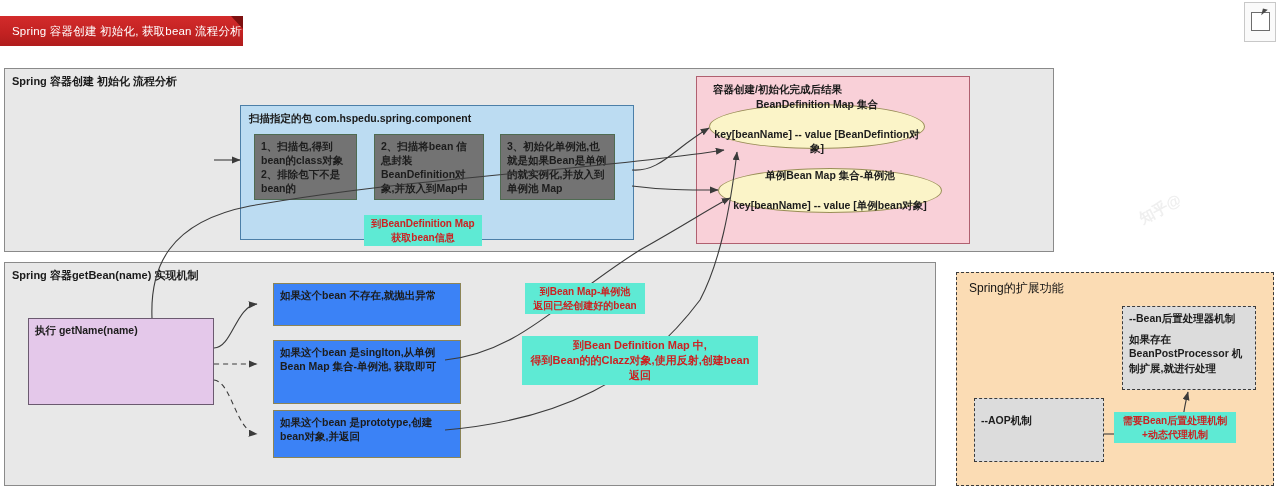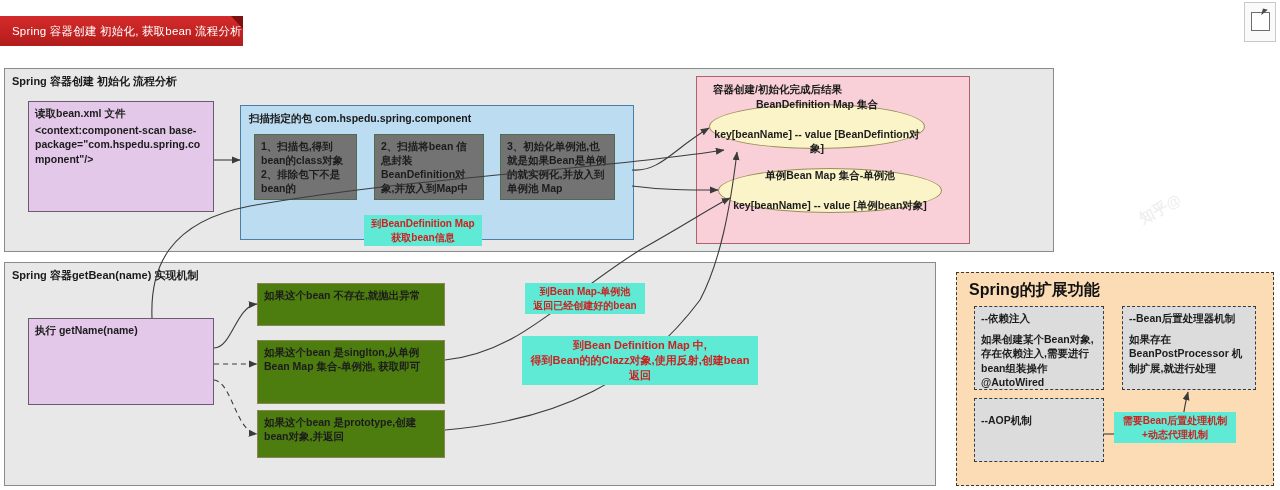--- a/index.html
+++ b/index.html
@@ -42,21 +42,21 @@
   
   .node{
     position:absolute;box-sizing:border-box;
     border:1px solid #5a5a5a;
     padding:5px 6px;line-height:1.32;
     font-size:10.5px;font-weight:bold;color:#1c1c1c;
     word-break:break-word;
   }
   .purple{background:#e4c8ea;border-color:#6b5a70;}
   .green{background:#737373;border-color:#4f6b52;}
-  .yellow{background:#4d7c0f;border-color:#8c8456;}
+  .yellow{background:#3b82f6;border-color:#8c8456;margin-left:16px;}
   .blue-area{background:#bcdcf2;border:1px solid #4c7fa8;}
   .pink-area{background:#f9d0d8;border:1px solid #b06070;}
   .orange-area{background:#fbdcb4;border:1px dashed #3a3a3a;}
   .grey-dashed{background:#dcdcdc;border:1px dashed #3a3a3a;}
 
   
   .ellipse{
     position:absolute;box-sizing:border-box;
     background:#fbf4c8;border:1px solid #9a8f58;border-radius:50%;
     display:flex;flex-direction:column;align-items:center;justify-content:center;
@@ -70,21 +70,21 @@
     padding:2px 4px;box-sizing:border-box;
   }
   .annot.a-small{font-size:10px;}
   .annot.a-mid{font-size:11px;}
 
   
   .sub-title{
     position:absolute;font-weight:bold;font-size:10.5px;color:#1a1a1a;white-space:nowrap;
   }
   .ext-title{
-    position:absolute;left:12px;top:7px;font-weight:bold;font-size:16px;color:#111;
+    position:absolute;left:12px;top:7px;font-weight:normal;font-size:12px;color:#111;
   }
   .box-label{
     display:block;margin-bottom:6px;font-weight:bold;font-size:10.5px;color:#1c1c1c;
   }
   .box-body{display:block;font-weight:bold;font-size:10.5px;line-height:1.38;color:#1c1c1c;}
 
   
   .corner-widget{
     position:absolute;right:4px;top:2px;width:30px;height:38px;
     background:#fafafa;border:1px solid #c8c8c8;
@@ -120,24 +120,20 @@
     <div class="sq"></div>
     <div class="cursor"></div>
   </div>
 
   <div class="watermark">知乎@</div>
 
   <div class="panel" id="panel-init">
     <div class="panel-title">Spring 容器创建 初始化 流程分析</div>
   </div>
 
-  <div class="node purple" style="left:28px;top:101px;width:186px;height:111px;">
-    <span class="box-label" style="margin-bottom:2px;">读取bean.xml 文件</span>
-    <span class="box-body">&lt;context:component-scan base-package="com.hspedu.spring.component"/&gt;</span>
-  </div>
 
   <div class="blue-area" style="position:absolute;left:240px;top:105px;width:392px;height:133px;">
     <div class="sub-title" style="left:8px;top:6px;">扫描指定的包 com.hspedu.spring.component</div>
   </div>
   <div class="node green" style="left:254px;top:134px;width:103px;height:66px;white-space:pre-line;">1、扫描包,得到bean的class对象
 2、排除包下不是bean的</div>
   <div class="node green" style="left:374px;top:134px;width:110px;height:66px;">2、扫描将bean 信息封装BeanDefinition对象,并放入到Map中</div>
   <div class="node green" style="left:500px;top:134px;width:115px;height:66px;">3、初始化单例池,也就是如果Bean是单例的就实例化,并放入到单例池 Map</div>
 
   <div class="pink-area" style="position:absolute;left:696px;top:76px;width:272px;height:166px;">
@@ -159,24 +155,20 @@
   <div class="node purple" style="left:28px;top:318px;width:186px;height:87px;">执行 getName(name)</div>
 
   <div class="node yellow" style="left:257px;top:283px;width:188px;height:43px;">如果这个bean 不存在,就抛出异常</div>
   <div class="node yellow" style="left:257px;top:340px;width:188px;height:64px;">如果这个bean 是singlton,从单例Bean Map 集合-单例池, 获取即可</div>
   <div class="node yellow" style="left:257px;top:410px;width:188px;height:48px;">如果这个bean 是prototype,创建bean对象,并返回</div>
 
   <div class="orange-area" style="position:absolute;left:956px;top:272px;width:316px;height:212px;">
     <div class="ext-title">Spring的扩展功能</div>
   </div>
 
-  <div class="grey-dashed" style="position:absolute;left:974px;top:306px;width:130px;height:84px;padding:5px 6px;box-sizing:border-box;">
-    <span class="box-label">--依赖注入</span>
-    <span class="box-body">如果创建某个Bean对象,存在依赖注入,需要进行bean组装操作 @AutoWired</span>
-  </div>
 
   <div class="grey-dashed" style="position:absolute;left:1122px;top:306px;width:134px;height:84px;padding:5px 6px;box-sizing:border-box;">
     <span class="box-label">--Bean后置处理器机制</span>
     <span class="box-body">如果存在 BeanPostProcessor 机制扩展,就进行处理</span>
   </div>
 
   <div class="grey-dashed" style="position:absolute;left:974px;top:398px;width:130px;height:64px;padding:15px 6px;box-sizing:border-box;">
     <span class="box-label">--AOP机制</span>
     <span class="box-body"></span>
   </div>

